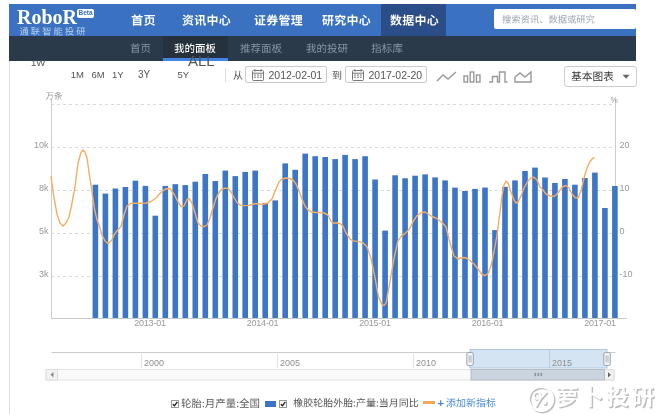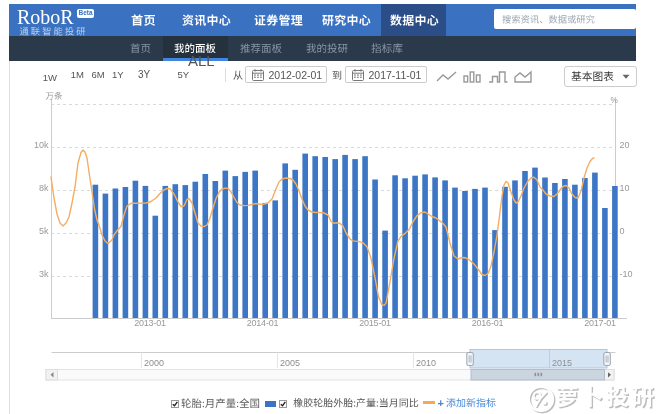--- a/index.html
+++ b/index.html
@@ -1,20 +1,20 @@
 <!DOCTYPE html>
 <html><head><meta charset="utf-8">
 <style>
 *{margin:0;padding:0;box-sizing:border-box}
 html,body{width:660px;height:414px;background:#fff;font-family:"Liberation Sans",sans-serif;position:relative;overflow:hidden}
 .abs{position:absolute}
 </style></head><body>
 <div class="abs" style="left:9px;top:4px;width:627px;height:32px;background:#3A72C1"></div>
 <div class="abs" style="left:381px;top:4px;width:65px;height:32px;background:#2C4E88"></div>
-<div class="abs" style="left:17px;top:6px;width:80px;height:22px;font-family:'Liberation Serif',serif;font-weight:normal;font-size:20px;color:#fff;letter-spacing:0px">RoboR</div>
+<div class="abs" style="left:17px;top:6px;width:80px;height:22px;font-family:'Liberation Serif',serif;font-weight:bold;font-size:20px;color:#fff;letter-spacing:0px">RoboR</div>
 <div class="abs" style="left:77px;top:9px;width:17px;height:8.5px;background:#fff;border-radius:2px"></div>
 <div class="abs" style="left:77px;top:9px;width:17px;height:8.5px;font-size:6.5px;font-weight:bold;color:#3A72C1;text-align:center;line-height:8.5px">Beta</div>
 <svg style="position:absolute;left:17.5px;top:24.6px;overflow:visible" width="71" height="13" viewBox="-1 -9.87 71.00 13.16">
     <path d="M0.6 -7.1C1.2 -6.6 1.9 -5.9 2.2 -5.5L2.7 -6.0C2.4 -6.4 1.7 -7.1 1.1 -7.5ZM2.4 -4.4H0.4V-3.7H1.7V-1.0C1.3 -0.9 0.8 -0.4 0.4 0.1L0.8 0.7C1.3 0.0 1.7 -0.5 2.1 -0.5C2.3 -0.5 2.6 -0.2 3.0 0.0C3.6 0.4 4.4 0.5 5.6 0.5C6.6 0.5 8.3 0.5 8.9 0.4C8.9 0.3 9.0 -0.1 9.1 -0.2C8.1 -0.2 6.7 -0.1 5.6 -0.1C4.6 -0.1 3.8 -0.1 3.1 -0.5C2.8 -0.7 2.6 -0.9 2.4 -1.0ZM3.4 -7.5V-7.0H7.4C7.0 -6.7 6.5 -6.4 6.1 -6.2C5.6 -6.4 5.1 -6.6 4.7 -6.7L4.2 -6.3C4.8 -6.1 5.5 -5.8 6.1 -5.5H3.4V-0.7H4.1V-2.2H5.7V-0.7H6.3V-2.2H7.9V-1.4C7.9 -1.3 7.9 -1.2 7.8 -1.2C7.7 -1.2 7.3 -1.2 6.8 -1.2C6.9 -1.1 7.0 -0.8 7.0 -0.6C7.7 -0.6 8.1 -0.6 8.3 -0.8C8.5 -0.9 8.6 -1.0 8.6 -1.4V-5.5H7.4C7.2 -5.6 7.0 -5.8 6.7 -5.9C7.4 -6.3 8.1 -6.8 8.6 -7.2L8.2 -7.6L8.0 -7.5ZM7.9 -5.0V-4.2H6.3V-5.0ZM4.1 -3.6H5.7V-2.8H4.1ZM4.1 -4.2V-5.0H5.7V-4.2ZM7.9 -3.6V-2.8H6.3V-3.6Z M16.1 -7.5C16.4 -7.0 16.8 -6.4 17.0 -6.0L17.6 -6.3C17.4 -6.7 17.0 -7.3 16.6 -7.7ZM19.1 -7.7C18.9 -7.2 18.5 -6.4 18.1 -5.9H15.8V-5.3H17.5V-4.2L17.5 -3.6H15.5V-2.9H17.4C17.2 -1.9 16.7 -0.6 15.2 0.3C15.4 0.5 15.6 0.7 15.7 0.8C16.9 0.0 17.5 -0.9 17.9 -1.9C18.4 -0.7 19.1 0.2 20.1 0.7C20.2 0.6 20.4 0.3 20.6 0.2C19.4 -0.4 18.6 -1.5 18.1 -2.9H20.5V-3.6H18.2L18.2 -4.1V-5.3H20.1V-5.9H18.8C19.2 -6.4 19.5 -7.0 19.8 -7.5ZM11.9 -1.3 12.0 -0.6 14.4 -1.0V0.8H15.1V-1.1L15.8 -1.3L15.8 -1.9L15.1 -1.8V-6.9H15.5V-7.5H11.9V-6.9H12.4V-1.4ZM13.1 -6.9H14.4V-5.5H13.1ZM13.1 -4.9H14.4V-3.6H13.1ZM13.1 -3.0H14.4V-1.7L13.1 -1.4Z M28.8 -6.5H30.7V-4.5H28.8ZM28.1 -7.1V-3.9H31.4V-7.1ZM25.5 -1.1H29.9V-0.2H25.5ZM25.5 -1.7V-2.5H29.9V-1.7ZM24.8 -3.1V0.8H25.5V0.4H29.9V0.7H30.6V-3.1ZM24.5 -7.9C24.3 -7.2 23.9 -6.5 23.5 -6.0C23.6 -6.0 23.9 -5.8 24.0 -5.7C24.2 -5.9 24.4 -6.2 24.6 -6.5H25.4V-6.0L25.4 -5.6H23.5V-5.1H25.3C25.1 -4.5 24.6 -3.9 23.4 -3.4C23.5 -3.3 23.7 -3.1 23.8 -2.9C24.8 -3.4 25.4 -3.9 25.7 -4.4C26.2 -4.1 26.9 -3.6 27.2 -3.4L27.7 -3.9C27.4 -4.1 26.3 -4.7 25.9 -4.9L26.0 -5.1H27.7V-5.6H26.1L26.1 -6.0V-6.5H27.5V-7.1H24.9C25.0 -7.3 25.1 -7.6 25.2 -7.8Z M38.1 -3.9V-3.1H36.1V-3.9ZM35.4 -4.5V0.7H36.1V-1.2H38.1V-0.1C38.1 0.0 38.1 0.1 37.9 0.1C37.8 0.1 37.4 0.1 37.0 0.1C37.1 0.3 37.2 0.5 37.2 0.7C37.8 0.7 38.2 0.7 38.5 0.6C38.7 0.5 38.8 0.3 38.8 -0.1V-4.5ZM36.1 -2.6H38.1V-1.7H36.1ZM42.6 -7.2C42.0 -6.9 41.2 -6.6 40.4 -6.3V-7.9H39.7V-4.8C39.7 -4.0 39.9 -3.8 40.8 -3.8C41.0 -3.8 42.2 -3.8 42.4 -3.8C43.2 -3.8 43.4 -4.1 43.5 -5.2C43.3 -5.3 43.0 -5.4 42.8 -5.5C42.8 -4.6 42.7 -4.4 42.4 -4.4C42.1 -4.4 41.1 -4.4 40.9 -4.4C40.5 -4.4 40.4 -4.5 40.4 -4.8V-5.7C41.3 -6.0 42.3 -6.3 43.0 -6.7ZM42.7 -3.0C42.1 -2.7 41.2 -2.3 40.4 -2.0V-3.5H39.7V-0.3C39.7 0.5 39.9 0.7 40.8 0.7C41.0 0.7 42.3 0.7 42.5 0.7C43.3 0.7 43.5 0.3 43.6 -0.9C43.4 -1.0 43.1 -1.1 42.9 -1.2C42.9 -0.1 42.8 0.0 42.4 0.0C42.2 0.0 41.1 0.0 40.9 0.0C40.5 0.0 40.4 -0.0 40.4 -0.3V-1.4C41.3 -1.7 42.4 -2.0 43.1 -2.5ZM35.3 -5.2C35.5 -5.3 35.8 -5.3 38.4 -5.5C38.5 -5.3 38.6 -5.2 38.6 -5.0L39.2 -5.3C39.0 -5.9 38.5 -6.7 38.0 -7.3L37.4 -7.1C37.7 -6.8 37.9 -6.4 38.1 -6.0L36.0 -5.9C36.4 -6.4 36.9 -7.1 37.2 -7.7L36.5 -7.9C36.2 -7.2 35.6 -6.4 35.5 -6.2C35.3 -6.0 35.2 -5.9 35.0 -5.9C35.1 -5.7 35.3 -5.3 35.3 -5.2Z M47.7 -7.9V-6.0H46.4V-5.3H47.7V-3.3C47.2 -3.1 46.7 -3.0 46.3 -2.9L46.5 -2.2L47.7 -2.6V-0.1C47.7 -0.0 47.7 0.0 47.5 0.0C47.4 0.0 47.0 0.0 46.6 0.0C46.7 0.2 46.8 0.5 46.8 0.7C47.4 0.7 47.8 0.7 48.1 0.6C48.3 0.4 48.4 0.3 48.4 -0.1V-2.8L49.4 -3.1L49.3 -3.7L48.4 -3.5V-5.3H49.6V-6.0H48.4V-7.9ZM50.4 -7.6V-6.5C50.4 -5.8 50.3 -5.1 49.2 -4.5C49.4 -4.4 49.6 -4.1 49.7 -4.0C50.9 -4.6 51.1 -5.6 51.1 -6.5V-6.9H52.8V-5.4C52.8 -4.7 52.9 -4.4 53.6 -4.4C53.7 -4.4 54.2 -4.4 54.4 -4.4C54.5 -4.4 54.8 -4.4 54.9 -4.5C54.8 -4.6 54.8 -4.9 54.8 -5.1C54.7 -5.0 54.5 -5.0 54.3 -5.0C54.2 -5.0 53.7 -5.0 53.6 -5.0C53.5 -5.0 53.4 -5.1 53.4 -5.4V-7.6ZM53.4 -3.1C53.1 -2.4 52.5 -1.8 51.9 -1.3C51.3 -1.8 50.8 -2.4 50.5 -3.1ZM49.5 -3.7V-3.1H49.9L49.8 -3.0C50.2 -2.2 50.7 -1.5 51.3 -0.9C50.6 -0.4 49.7 -0.1 48.8 0.1C48.9 0.3 49.1 0.6 49.1 0.8C50.1 0.5 51.1 0.1 51.9 -0.4C52.7 0.1 53.5 0.5 54.6 0.8C54.7 0.6 54.9 0.3 55.0 0.1C54.1 -0.1 53.2 -0.4 52.5 -0.9C53.3 -1.5 54.0 -2.4 54.4 -3.6L53.9 -3.8L53.8 -3.7Z M64.8 -6.7V-4.0H63.3V-6.7ZM61.5 -4.0V-3.3H62.6C62.5 -2.1 62.3 -0.6 61.4 0.4C61.5 0.5 61.8 0.7 61.9 0.8C63.0 -0.3 63.2 -1.9 63.2 -3.3H64.8V0.8H65.5V-3.3H66.5V-4.0H65.5V-6.7H66.3V-7.4H61.8V-6.7H62.6V-4.0ZM58.0 -7.4V-6.7H59.2C58.9 -5.3 58.5 -4.0 57.8 -3.1C57.9 -2.9 58.1 -2.5 58.1 -2.3C58.3 -2.6 58.5 -2.8 58.6 -3.1V0.3H59.2V-0.4H61.1V-4.5H59.2C59.5 -5.2 59.7 -6.0 59.8 -6.7H61.3V-7.4ZM59.2 -3.9H60.5V-1.1H59.2Z" fill="#BFD3EE"></path>
   </svg>
 <svg style="position:absolute;left:129.5px;top:11.7px;overflow:visible" width="27" height="17" viewBox="-1 -12.60 26.60 16.80">
     <path d="M3.2 -3.4H8.7V-2.7H3.2ZM3.2 -4.5V-5.3H8.7V-4.5ZM3.2 -1.5H8.7V-0.7H3.2ZM2.5 -9.7C2.8 -9.4 3.1 -9.0 3.3 -8.6H0.6V-7.2H5.1L5.0 -6.5H1.8V1.1H3.2V0.5H8.7V1.1H10.2V-6.5H6.6L6.9 -7.2H11.5V-8.6H8.8C9.1 -9.0 9.4 -9.4 9.7 -9.9L8.1 -10.2C7.9 -9.7 7.5 -9.1 7.2 -8.6H4.4L4.9 -8.9C4.7 -9.3 4.2 -9.9 3.7 -10.3Z M17.6 -5.4V-3.2C17.6 -2.1 16.9 -0.8 12.8 -0.1C13.1 0.2 13.5 0.8 13.7 1.1C18.1 0.2 19.1 -1.5 19.1 -3.2V-5.4ZM18.7 -1.1C20.1 -0.5 22.0 0.4 22.9 1.1L23.7 -0.0C22.8 -0.7 20.9 -1.6 19.5 -2.1ZM14.1 -7.2V-1.6H15.6V-5.9H21.2V-1.7H22.7V-7.2H18.3C18.5 -7.5 18.7 -7.9 18.9 -8.3H23.6V-9.6H13.1V-8.3H17.2C17.1 -7.9 17.0 -7.5 16.9 -7.2Z" fill="#fff"></path>
   </svg>
 <svg style="position:absolute;left:181.3px;top:11.7px;overflow:visible" width="51" height="17" viewBox="-1 -12.60 51.20 16.80">
     <path d="M0.9 -8.9C1.7 -8.6 2.8 -8.0 3.3 -7.6L4.0 -8.7C3.5 -9.1 2.4 -9.6 1.6 -9.9ZM0.5 -6.2 0.9 -4.9C1.9 -5.2 3.2 -5.7 4.3 -6.1L4.1 -7.3C2.8 -6.9 1.4 -6.4 0.5 -6.2ZM2.0 -4.5V-1.2H3.4V-3.2H8.7V-1.3H10.2V-4.5ZM5.3 -2.9C5.0 -1.4 4.2 -0.5 0.4 -0.1C0.6 0.2 0.9 0.8 1.0 1.1C5.3 0.5 6.3 -0.8 6.7 -2.9ZM6.1 -0.6C7.5 -0.2 9.5 0.6 10.5 1.0L11.4 -0.1C10.3 -0.6 8.3 -1.2 6.9 -1.6ZM5.6 -10.1C5.3 -9.3 4.7 -8.3 3.8 -7.6C4.1 -7.4 4.6 -7.0 4.8 -6.7C5.3 -7.1 5.7 -7.6 6.0 -8.1H7.0C6.7 -7.0 6.0 -6.1 4.0 -5.5C4.3 -5.3 4.6 -4.8 4.7 -4.5C6.3 -5.0 7.2 -5.7 7.8 -6.6C8.5 -5.7 9.4 -5.0 10.7 -4.6C10.8 -5.0 11.2 -5.5 11.5 -5.7C10.1 -6.0 8.9 -6.8 8.3 -7.8L8.4 -8.1H9.6C9.5 -7.8 9.3 -7.5 9.2 -7.2L10.5 -6.9C10.8 -7.5 11.1 -8.2 11.3 -9.0L10.3 -9.2L10.1 -9.2H6.6C6.7 -9.4 6.8 -9.6 6.9 -9.9Z M13.3 -9.2C13.9 -8.6 14.6 -7.7 15.0 -7.2L16.0 -8.1C15.7 -8.6 14.9 -9.4 14.3 -10.0ZM12.7 -6.5V-5.1H14.1V-1.5C14.1 -1.0 13.8 -0.5 13.5 -0.4C13.8 -0.1 14.1 0.5 14.2 0.9C14.4 0.6 14.8 0.2 17.1 -1.7C16.9 -2.0 16.6 -2.6 16.5 -2.9L15.5 -2.1V-6.5ZM16.6 -9.6V-8.3H18.0V-5.4H16.5V-4.0H18.0V0.9H19.3V-4.0H20.8V-5.4H19.3V-8.3H21.1C21.1 -3.7 21.2 0.5 22.5 1.0C23.2 1.3 23.9 0.9 24.1 -1.0C23.8 -1.2 23.5 -1.8 23.3 -2.1C23.2 -1.3 23.2 -0.5 23.1 -0.5C22.5 -0.7 22.5 -5.6 22.6 -9.6Z M29.8 -10.2V-8.1H25.7V-2.0H27.1V-2.7H29.8V1.1H31.3V-2.7H34.1V-2.1H35.6V-8.1H31.3V-10.2ZM27.1 -4.1V-6.7H29.8V-4.1ZM34.1 -4.1H31.3V-6.7H34.1Z M40.4 -6.8V-1.2C40.4 0.4 40.9 0.8 42.4 0.8C42.7 0.8 44.1 0.8 44.4 0.8C45.9 0.8 46.3 0.1 46.5 -2.2C46.1 -2.3 45.5 -2.5 45.1 -2.8C45.0 -0.9 44.9 -0.5 44.3 -0.5C44.0 -0.5 42.9 -0.5 42.6 -0.5C42.0 -0.5 41.9 -0.6 41.9 -1.2V-6.8ZM38.3 -6.1C38.1 -4.4 37.8 -2.6 37.3 -1.4L38.8 -0.8C39.2 -2.1 39.5 -4.2 39.7 -5.8ZM45.7 -5.9C46.4 -4.5 47.0 -2.6 47.2 -1.3L48.6 -1.9C48.4 -3.2 47.8 -5.0 47.1 -6.4ZM40.8 -9.0C42.0 -8.3 43.5 -7.1 44.1 -6.4L45.2 -7.5C44.4 -8.3 42.9 -9.3 41.8 -10.0Z" fill="#fff"></path>
@@ -44,21 +44,21 @@
 <svg style="position:absolute;left:238.5px;top:41.3px;overflow:visible" width="44" height="15" viewBox="-1 -11.03 44.00 14.70">
     <path d="M6.7 -8.5C7.0 -8.0 7.3 -7.4 7.5 -6.9H5.4C5.6 -7.5 5.8 -8.0 6.0 -8.6L5.3 -8.8C4.8 -7.2 4.0 -5.7 3.1 -4.7C3.2 -4.6 3.5 -4.4 3.6 -4.2L2.5 -3.9V-6.0H3.7V-6.7H2.5V-8.8H1.8V-6.7H0.4V-6.0H1.8V-3.7L0.3 -3.2L0.5 -2.5L1.8 -2.9V-0.1C1.8 0.0 1.7 0.1 1.6 0.1C1.5 0.1 1.1 0.1 0.6 0.1C0.7 0.3 0.8 0.6 0.8 0.8C1.5 0.8 1.9 0.8 2.2 0.7C2.4 0.5 2.5 0.3 2.5 -0.1V-3.1L3.7 -3.5L3.6 -4.2L3.7 -4.1C4.0 -4.5 4.3 -4.9 4.5 -5.3V0.8H5.3V0.1H10.0V-0.6H7.8V-2.0H9.6V-2.8H7.8V-4.1H9.6V-4.8H7.8V-6.2H9.8V-6.9H7.6L8.2 -7.2C8.1 -7.6 7.7 -8.3 7.4 -8.7ZM5.3 -4.1H7.1V-2.8H5.3ZM5.3 -4.8V-6.2H7.1V-4.8ZM5.3 -2.0H7.1V-0.6H5.3Z M14.5 -6.9C14.4 -6.6 14.2 -6.2 14.0 -5.9H11.1V-5.2H13.6C12.9 -4.0 11.9 -3.0 10.8 -2.3C11.0 -2.2 11.2 -1.9 11.3 -1.7C11.8 -2.0 12.2 -2.4 12.6 -2.8V0.8H13.3V-3.6C13.8 -4.1 14.2 -4.6 14.5 -5.2H20.3V-5.9H14.9C15.0 -6.2 15.1 -6.4 15.2 -6.7ZM17.0 -2.9V-2.2H14.1V-1.5H17.0V-0.0C17.0 0.1 16.9 0.1 16.8 0.2C16.6 0.2 16.1 0.2 15.5 0.1C15.6 0.3 15.7 0.6 15.7 0.8C16.5 0.8 17.0 0.8 17.3 0.7C17.6 0.6 17.7 0.4 17.7 0.0V-1.5H20.5V-2.2H17.7V-2.6C18.4 -3.0 19.2 -3.5 19.7 -4.0L19.2 -4.4L19.1 -4.3H14.9V-3.7H18.3C17.9 -3.4 17.4 -3.1 17.0 -2.9ZM11.1 -8.0V-7.3H13.5V-6.4H14.2V-7.3H17.3V-6.4H18.0V-7.3H20.4V-8.0H18.0V-8.8H17.3V-8.0H14.2V-8.8H13.5V-8.0Z M25.1 -3.5H27.3V-2.3H25.1ZM25.1 -4.1V-5.3H27.3V-4.1ZM25.1 -1.7H27.3V-0.5H25.1ZM21.6 -8.1V-7.4H25.7C25.6 -6.9 25.5 -6.4 25.4 -6.0H22.1V0.8H22.8V0.3H29.6V0.8H30.4V-6.0H26.2L26.6 -7.4H30.9V-8.1ZM22.8 -0.5V-5.3H24.4V-0.5ZM29.6 -0.5H28.0V-5.3H29.6Z M33.6 -8.8V-6.8H32.1V-6.1H33.5C33.2 -4.6 32.5 -2.9 31.8 -2.1C32.0 -1.9 32.2 -1.5 32.2 -1.3C32.7 -2.0 33.2 -3.2 33.6 -4.4V0.8H34.3V-4.8C34.6 -4.3 34.9 -3.6 35.1 -3.2L35.5 -3.8C35.4 -4.2 34.6 -5.4 34.3 -5.7V-6.1H35.6V-6.8H34.3V-8.8ZM40.7 -8.6C39.7 -8.2 37.6 -7.9 36.0 -7.8V-5.3C36.0 -3.6 35.9 -1.2 34.7 0.4C34.9 0.5 35.2 0.7 35.4 0.9C36.5 -0.8 36.7 -3.2 36.8 -5.0H37.1C37.4 -3.7 37.8 -2.5 38.5 -1.5C37.8 -0.7 37.0 -0.2 36.1 0.2C36.3 0.3 36.5 0.7 36.6 0.8C37.5 0.4 38.3 -0.1 38.9 -0.9C39.5 -0.1 40.2 0.5 41.1 0.9C41.2 0.7 41.5 0.3 41.7 0.2C40.8 -0.2 40.0 -0.7 39.4 -1.5C40.2 -2.5 40.8 -3.9 41.1 -5.6L40.6 -5.7L40.4 -5.7H36.8V-7.2C38.3 -7.3 40.1 -7.5 41.3 -8.0ZM40.2 -5.0C39.9 -3.9 39.5 -2.9 39.0 -2.1C38.4 -3.0 38.1 -3.9 37.8 -5.0Z" fill="#8C98A8"></path>
   </svg>
 <svg style="position:absolute;left:304.5px;top:41.3px;overflow:visible" width="44" height="15" viewBox="-1 -11.03 44.00 14.70">
     <path d="M7.4 -8.1C8.0 -7.6 8.7 -6.8 9.0 -6.3L9.7 -6.8C9.3 -7.3 8.6 -8.0 8.0 -8.5ZM8.7 -4.5C8.4 -3.8 7.9 -3.2 7.4 -2.6C7.2 -3.3 7.0 -4.1 6.9 -5.0H9.9V-5.7H6.8C6.8 -6.7 6.7 -7.7 6.7 -8.7H5.9C5.9 -7.7 5.9 -6.7 6.0 -5.7H3.6V-7.6C4.3 -7.7 4.9 -7.9 5.4 -8.0L4.8 -8.7C3.8 -8.3 2.1 -8.0 0.7 -7.7C0.7 -7.5 0.9 -7.3 0.9 -7.1C1.5 -7.2 2.2 -7.3 2.8 -7.4V-5.7H0.6V-5.0H2.8V-3.1L0.4 -2.6L0.7 -1.8L2.8 -2.3V-0.2C2.8 0.0 2.8 0.1 2.6 0.1C2.4 0.1 1.8 0.1 1.1 0.1C1.2 0.3 1.4 0.6 1.4 0.9C2.3 0.9 2.8 0.8 3.2 0.7C3.5 0.6 3.6 0.3 3.6 -0.2V-2.5L5.6 -3.0L5.5 -3.7L3.6 -3.3V-5.0H6.1C6.2 -3.8 6.4 -2.8 6.7 -1.9C5.9 -1.2 5.1 -0.6 4.2 -0.2C4.4 -0.0 4.6 0.3 4.7 0.4C5.5 0.0 6.3 -0.5 7.0 -1.1C7.4 0.1 8.1 0.9 8.9 0.9C9.7 0.9 10.0 0.4 10.1 -1.4C9.9 -1.5 9.6 -1.6 9.5 -1.8C9.4 -0.5 9.3 0.1 9.0 0.1C8.5 0.1 8.0 -0.6 7.6 -1.7C8.3 -2.5 9.0 -3.3 9.4 -4.2Z M16.3 -4.4C16.9 -3.7 17.6 -2.6 17.9 -2.0L18.6 -2.4C18.2 -3.0 17.5 -4.0 16.9 -4.8ZM13.0 -8.8C12.9 -8.3 12.8 -7.6 12.6 -7.1H11.4V0.6H12.1V-0.3H15.1V-7.1H13.3C13.5 -7.6 13.7 -8.2 13.9 -8.7ZM12.1 -6.4H14.3V-4.2H12.1ZM12.1 -1.0V-3.5H14.3V-1.0ZM16.8 -8.9C16.4 -7.4 15.9 -6.0 15.2 -5.0C15.3 -4.9 15.7 -4.7 15.8 -4.6C16.2 -5.1 16.5 -5.7 16.8 -6.4H19.5C19.4 -2.2 19.2 -0.6 18.9 -0.3C18.7 -0.1 18.6 -0.1 18.4 -0.1C18.2 -0.1 17.5 -0.1 16.8 -0.1C17.0 0.1 17.1 0.4 17.1 0.6C17.7 0.7 18.3 0.7 18.7 0.6C19.0 0.6 19.3 0.5 19.5 0.2C19.9 -0.3 20.1 -1.9 20.2 -6.8C20.3 -6.9 20.3 -7.2 20.3 -7.2H17.1C17.3 -7.7 17.4 -8.2 17.5 -8.7Z M22.9 -8.8V-6.7H21.5V-6.0H22.9V-3.7C22.3 -3.5 21.8 -3.4 21.4 -3.3L21.6 -2.5L22.9 -2.9V-0.2C22.9 -0.0 22.9 0.0 22.7 0.0C22.6 0.0 22.1 0.1 21.6 0.0C21.7 0.2 21.8 0.6 21.9 0.8C22.6 0.8 23.0 0.7 23.3 0.6C23.6 0.5 23.7 0.3 23.7 -0.2V-3.1L24.8 -3.5L24.7 -4.2L23.7 -3.9V-6.0H25.0V-6.7H23.7V-8.8ZM26.0 -8.4V-7.3C26.0 -6.5 25.8 -5.7 24.6 -5.0C24.7 -4.9 25.0 -4.6 25.1 -4.4C26.4 -5.2 26.7 -6.3 26.7 -7.3V-7.7H28.5V-6.0C28.5 -5.2 28.7 -4.9 29.4 -4.9C29.6 -4.9 30.2 -4.9 30.3 -4.9C30.5 -4.9 30.8 -4.9 30.9 -5.0C30.9 -5.2 30.9 -5.5 30.8 -5.7C30.7 -5.6 30.5 -5.6 30.3 -5.6C30.2 -5.6 29.6 -5.6 29.5 -5.6C29.3 -5.6 29.3 -5.7 29.3 -6.0V-8.4ZM29.3 -3.4C28.9 -2.6 28.3 -2.0 27.6 -1.4C26.9 -2.0 26.4 -2.7 26.0 -3.4ZM24.9 -4.2V-3.4H25.4L25.2 -3.4C25.7 -2.4 26.2 -1.6 27.0 -1.0C26.1 -0.4 25.1 -0.1 24.1 0.1C24.3 0.3 24.4 0.6 24.5 0.9C25.6 0.6 26.7 0.2 27.6 -0.5C28.4 0.1 29.4 0.6 30.6 0.9C30.7 0.6 30.9 0.3 31.1 0.1C30.0 -0.1 29.1 -0.5 28.3 -1.0C29.2 -1.7 29.9 -2.7 30.3 -4.0L29.8 -4.2L29.7 -4.2Z M39.6 -7.5V-4.5H37.9V-7.5ZM36.0 -4.5V-3.7H37.2C37.1 -2.3 36.9 -0.7 35.8 0.4C36.0 0.5 36.3 0.7 36.4 0.9C37.6 -0.3 37.9 -2.1 37.9 -3.7H39.6V0.8H40.4V-3.7H41.6V-4.5H40.4V-7.5H41.4V-8.2H36.3V-7.5H37.2V-4.5ZM32.0 -8.2V-7.5H33.3C33.1 -5.9 32.6 -4.4 31.8 -3.4C32.0 -3.2 32.1 -2.8 32.2 -2.6C32.4 -2.9 32.6 -3.2 32.7 -3.5V0.4H33.4V-0.5H35.6V-5.0H33.4C33.7 -5.8 33.9 -6.7 34.1 -7.5H35.7V-8.2ZM33.4 -4.3H34.8V-1.2H33.4Z" fill="#8C98A8"></path>
   </svg>
 <svg style="position:absolute;left:369.5px;top:41.3px;overflow:visible" width="34" height="15" viewBox="-1 -11.03 33.50 14.70">
     <path d="M8.8 -8.2C8.0 -7.8 6.7 -7.5 5.4 -7.2V-8.8H4.6V-5.8C4.6 -4.9 5.0 -4.7 6.2 -4.7C6.4 -4.7 8.4 -4.7 8.6 -4.7C9.7 -4.7 9.9 -5.0 10.0 -6.4C9.8 -6.4 9.5 -6.6 9.3 -6.7C9.3 -5.6 9.2 -5.4 8.6 -5.4C8.2 -5.4 6.5 -5.4 6.2 -5.4C5.5 -5.4 5.4 -5.4 5.4 -5.8V-6.6C6.8 -6.8 8.3 -7.2 9.4 -7.6ZM5.4 -1.4H8.8V-0.3H5.4ZM5.4 -2.0V-3.1H8.8V-2.0ZM4.6 -3.8V0.8H5.4V0.3H8.8V0.8H9.6V-3.8ZM1.9 -8.8V-6.7H0.5V-6.0H1.9V-3.7L0.3 -3.3L0.6 -2.5L1.9 -2.9V-0.1C1.9 0.1 1.9 0.1 1.7 0.1C1.6 0.1 1.2 0.1 0.7 0.1C0.8 0.3 0.9 0.6 0.9 0.8C1.6 0.8 2.0 0.8 2.3 0.7C2.6 0.6 2.7 0.4 2.7 -0.1V-3.1L4.1 -3.6L4.0 -4.3L2.7 -3.9V-6.0H3.9V-6.7H2.7V-8.8Z M15.4 -8.0V-7.3H20.0V-8.0ZM18.7 -3.4C19.2 -2.4 19.7 -1.0 19.8 -0.2L20.5 -0.4C20.4 -1.3 19.9 -2.6 19.4 -3.6ZM15.7 -3.6C15.4 -2.5 14.9 -1.4 14.3 -0.6C14.5 -0.5 14.8 -0.3 15.0 -0.2C15.5 -1.0 16.1 -2.2 16.4 -3.4ZM14.9 -5.5V-4.8H17.2V-0.2C17.2 -0.1 17.1 -0.0 17.0 0.0C16.8 0.0 16.3 0.0 15.8 -0.0C15.9 0.2 16.0 0.6 16.1 0.8C16.8 0.8 17.3 0.8 17.6 0.7C17.9 0.5 18.0 0.3 18.0 -0.2V-4.8H20.5V-5.5ZM12.6 -8.8V-6.6H11.0V-5.9H12.5C12.1 -4.6 11.4 -3.0 10.8 -2.3C10.9 -2.1 11.1 -1.7 11.2 -1.5C11.7 -2.2 12.2 -3.3 12.6 -4.4V0.8H13.4V-4.7C13.8 -4.1 14.2 -3.5 14.4 -3.2L14.8 -3.8C14.6 -4.1 13.7 -5.2 13.4 -5.6V-5.9H14.8V-6.6H13.4V-8.8Z M24.4 -2.6C24.5 -2.7 24.9 -2.7 25.4 -2.7H27.2V-1.5H23.4V-0.8H27.2V0.8H28.0V-0.8H31.0V-1.5H28.0V-2.7H30.3V-3.4H28.0V-4.5H27.2V-3.4H25.2C25.6 -3.9 25.9 -4.5 26.2 -5.1H30.6V-5.8H26.5L26.9 -6.5L26.1 -6.8C25.9 -6.5 25.8 -6.1 25.7 -5.8H23.7V-5.1H25.3C25.1 -4.5 24.8 -4.1 24.7 -4.0C24.5 -3.6 24.3 -3.4 24.1 -3.3C24.2 -3.1 24.4 -2.7 24.4 -2.6ZM25.9 -8.6C26.1 -8.4 26.3 -8.0 26.4 -7.8H22.3V-4.7C22.3 -3.2 22.2 -1.1 21.3 0.4C21.5 0.5 21.9 0.7 22.0 0.9C22.9 -0.7 23.0 -3.1 23.0 -4.7V-7.0H31.0V-7.8H27.3C27.2 -8.1 26.9 -8.5 26.7 -8.8Z" fill="#8C98A8"></path>
   </svg>
 <div class="abs" style="left:9px;top:61px;width:1px;height:353px;background:#DADFE7"></div>
-<div class="abs" style="left:31px;top:72px;width:26px;height:12px;font-size:9.5px;color:#555;text-align:right;line-height:12px">1W</div>
+<div class="abs" style="left:31px;top:57px;width:26px;height:12px;font-size:9.5px;color:#555;text-align:left;line-height:12px">1W</div>
 <div class="abs" style="left:58px;top:69px;width:26px;height:12px;font-size:9.5px;color:#555;text-align:right;line-height:12px">1M</div>
 <div class="abs" style="left:85px;top:69px;width:26px;height:12px;font-size:9.5px;color:#555;text-align:center;line-height:12px">6M</div>
 <div class="abs" style="left:112px;top:69px;width:26px;height:12px;font-size:9.5px;color:#555;text-align:left;line-height:12px">1Y</div>
 <div class="abs" style="left:138px;top:69px;width:26px;height:12px;font-size:10px;color:#555;line-height:12px">3Y</div>
 <div class="abs" style="left:163px;top:69px;width:26px;height:12px;font-size:9.5px;color:#555;text-align:right;line-height:12px">5Y</div>
 <div class="abs" style="left:188px;top:55px;width:26px;height:12px;font-size:15px;color:#555;text-align:right;line-height:12px">ALL</div>
 <div class="abs" style="left:225px;top:68px;width:1px;height:14px;background:#ddd"></div>
 <svg style="position:absolute;left:232.0px;top:68.0px;overflow:visible" width="12" height="15" viewBox="-1 -11.03 12.50 14.70">
     <path d="M2.7 -8.6C2.6 -4.7 2.2 -1.6 0.4 0.3C0.6 0.4 1.1 0.7 1.2 0.8C2.3 -0.5 2.8 -2.1 3.2 -4.2C3.8 -3.4 4.4 -2.4 4.8 -1.7L5.4 -2.3C5.0 -3.1 4.1 -4.3 3.3 -5.2C3.5 -6.3 3.5 -7.4 3.6 -8.5ZM6.8 -8.6C6.6 -4.6 6.0 -1.5 3.9 0.2C4.1 0.4 4.5 0.7 4.7 0.8C5.8 -0.3 6.5 -1.7 7.0 -3.5C7.4 -2.0 8.2 -0.3 9.5 0.7C9.6 0.5 9.9 0.1 10.1 0.0C8.5 -1.1 7.6 -3.4 7.3 -5.1C7.4 -6.2 7.5 -7.3 7.6 -8.6Z" fill="#555"></path>
   </svg>
@@ -89,21 +89,21 @@
 <line x1="9" y1="0.2" x2="9" y2="2.6" stroke="#777" stroke-width="1.2"></line>
 <g fill="#777">
       <rect x="2.2" y="5.4" width="1.5" height="1.3"></rect>
       <rect x="5.2" y="5.4" width="1.5" height="1.3"></rect>
       <rect x="8.2" y="5.4" width="1.5" height="1.3"></rect>
 <rect x="2.2" y="7.6" width="1.5" height="1.3"></rect>
       <rect x="5.2" y="7.6" width="1.5" height="1.3"></rect>
       <rect x="8.2" y="7.6" width="1.5" height="1.3"></rect>
     </g>
   </svg>
-<div class="abs" style="left:368.5px;top:69px;font-size:10.5px;color:#555;line-height:12px">2017-11-01</div>
+<div class="abs" style="left:368.5px;top:69px;font-size:10.5px;color:#555;line-height:12px">2017-02-20</div>
 <svg class="abs" style="left:436px;top:70px" width="100" height="16" viewBox="0 0 100 16">
 <g fill="none" stroke="#999" stroke-width="1.4">
 <polyline points="1,11 7,5 12,9 20,2"></polyline>
 <g transform="translate(27,0)">
         <rect x="1" y="6" width="3.6" height="6"></rect>
         <rect x="7.2" y="2" width="3.6" height="10"></rect>
         <rect x="13.4" y="5" width="3.6" height="7"></rect>
       </g>
 <g transform="translate(52,0)">
         <path d="M1,12 H4.5 V6.5 H9.5 V12 H11.5 V2 H17 V12 H19.5"></path>

